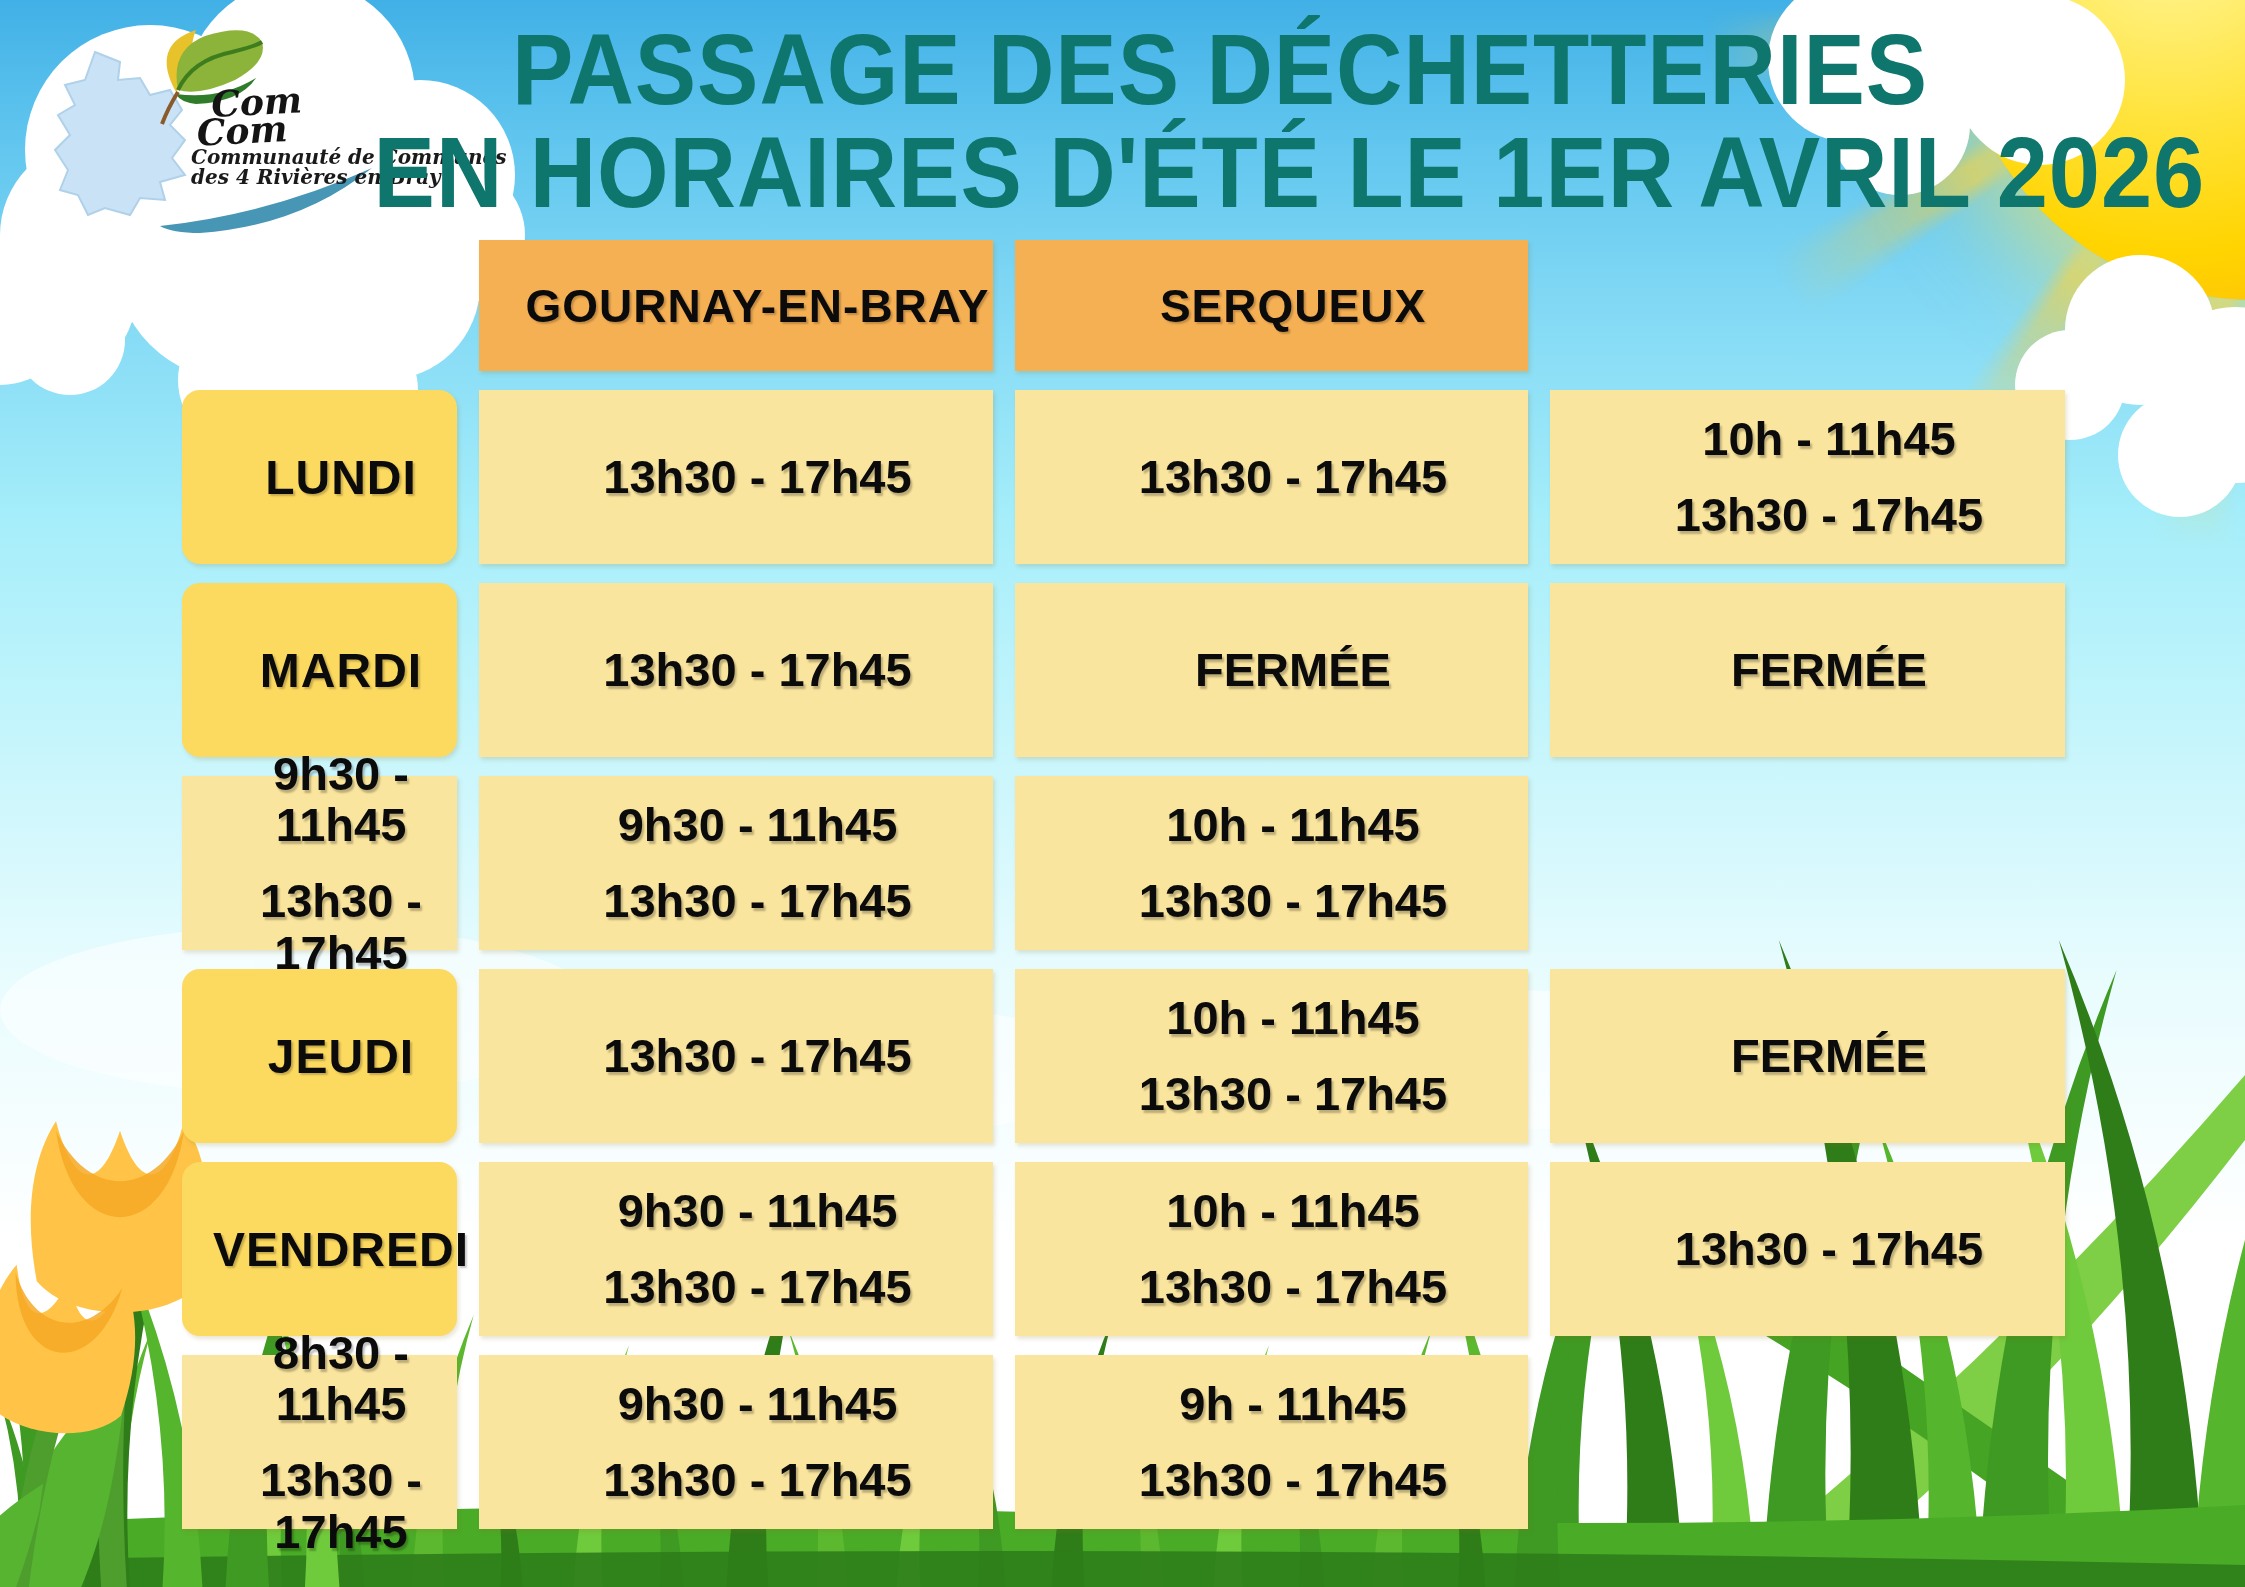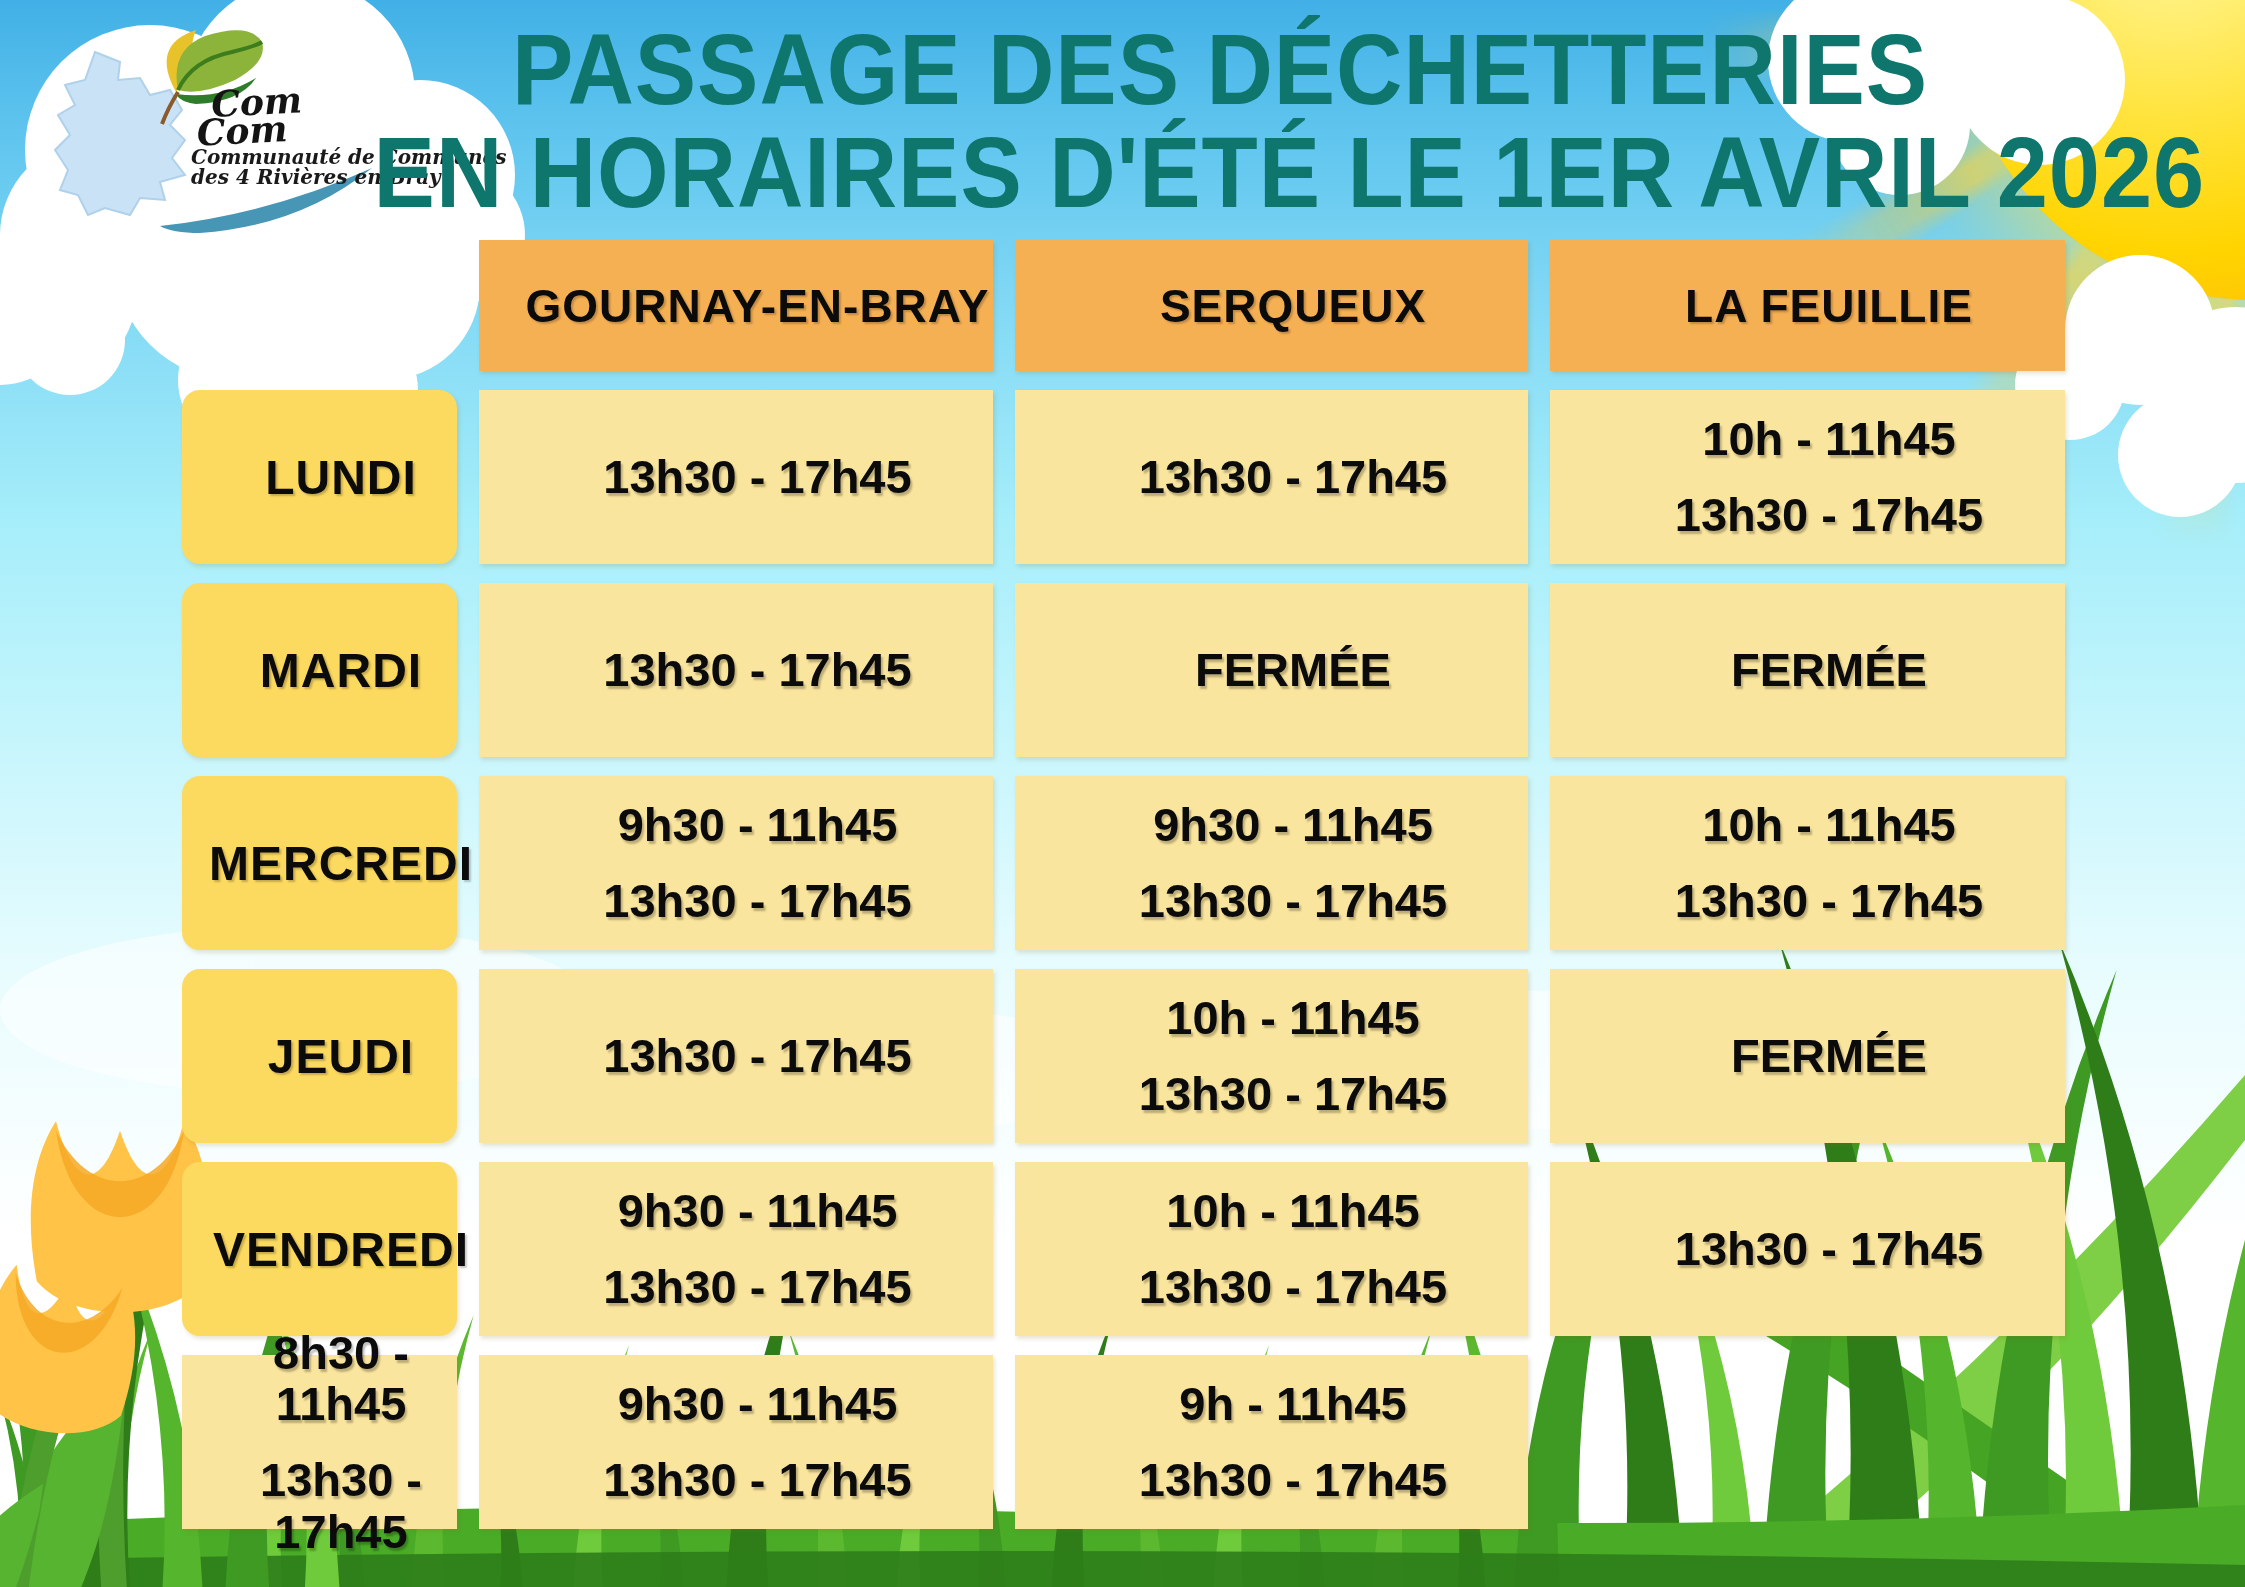--- a/index.html
+++ b/index.html
@@ -181,21 +181,20 @@
   <div class="title">
     <div class="t1">PASSAGE DES DÉCHETTERIES</div>
     <div class="t2">EN HORAIRES D'ÉTÉ LE 1ER AVRIL 2026</div>
   </div>
 
   <div class="tbl">
     <div class="trow thead">
       <div class="td spacer" style="box-shadow:none;background:transparent;height:131px;"></div>
       <div class="th">GOURNAY-EN-BRAY</div>
       <div class="th">SERQUEUX</div>
-      <div class="th">LA FEUILLIE</div>
     </div>
 
     <div class="trow body">
       <div class="td day">LUNDI</div>
       <div class="td hours">
         <span class="hl">13h30 - 17h45</span>
 
       </div>
       <div class="td hours">
         <span class="hl">13h30 - 17h45</span>
@@ -217,21 +216,20 @@
         <span class="hl">FERMÉE</span>
 
       </div>
       <div class="td hours">
         <span class="hl">FERMÉE</span>
 
       </div>
     </div>
 
     <div class="trow body">
-      <div class="td day">MERCREDI</div>
       <div class="td hours">
         <span class="hl">9h30 - 11h45</span>
         <span class="hl">13h30 - 17h45</span>
       </div>
       <div class="td hours">
         <span class="hl">9h30 - 11h45</span>
         <span class="hl">13h30 - 17h45</span>
       </div>
       <div class="td hours">
         <span class="hl">10h - 11h45</span>

